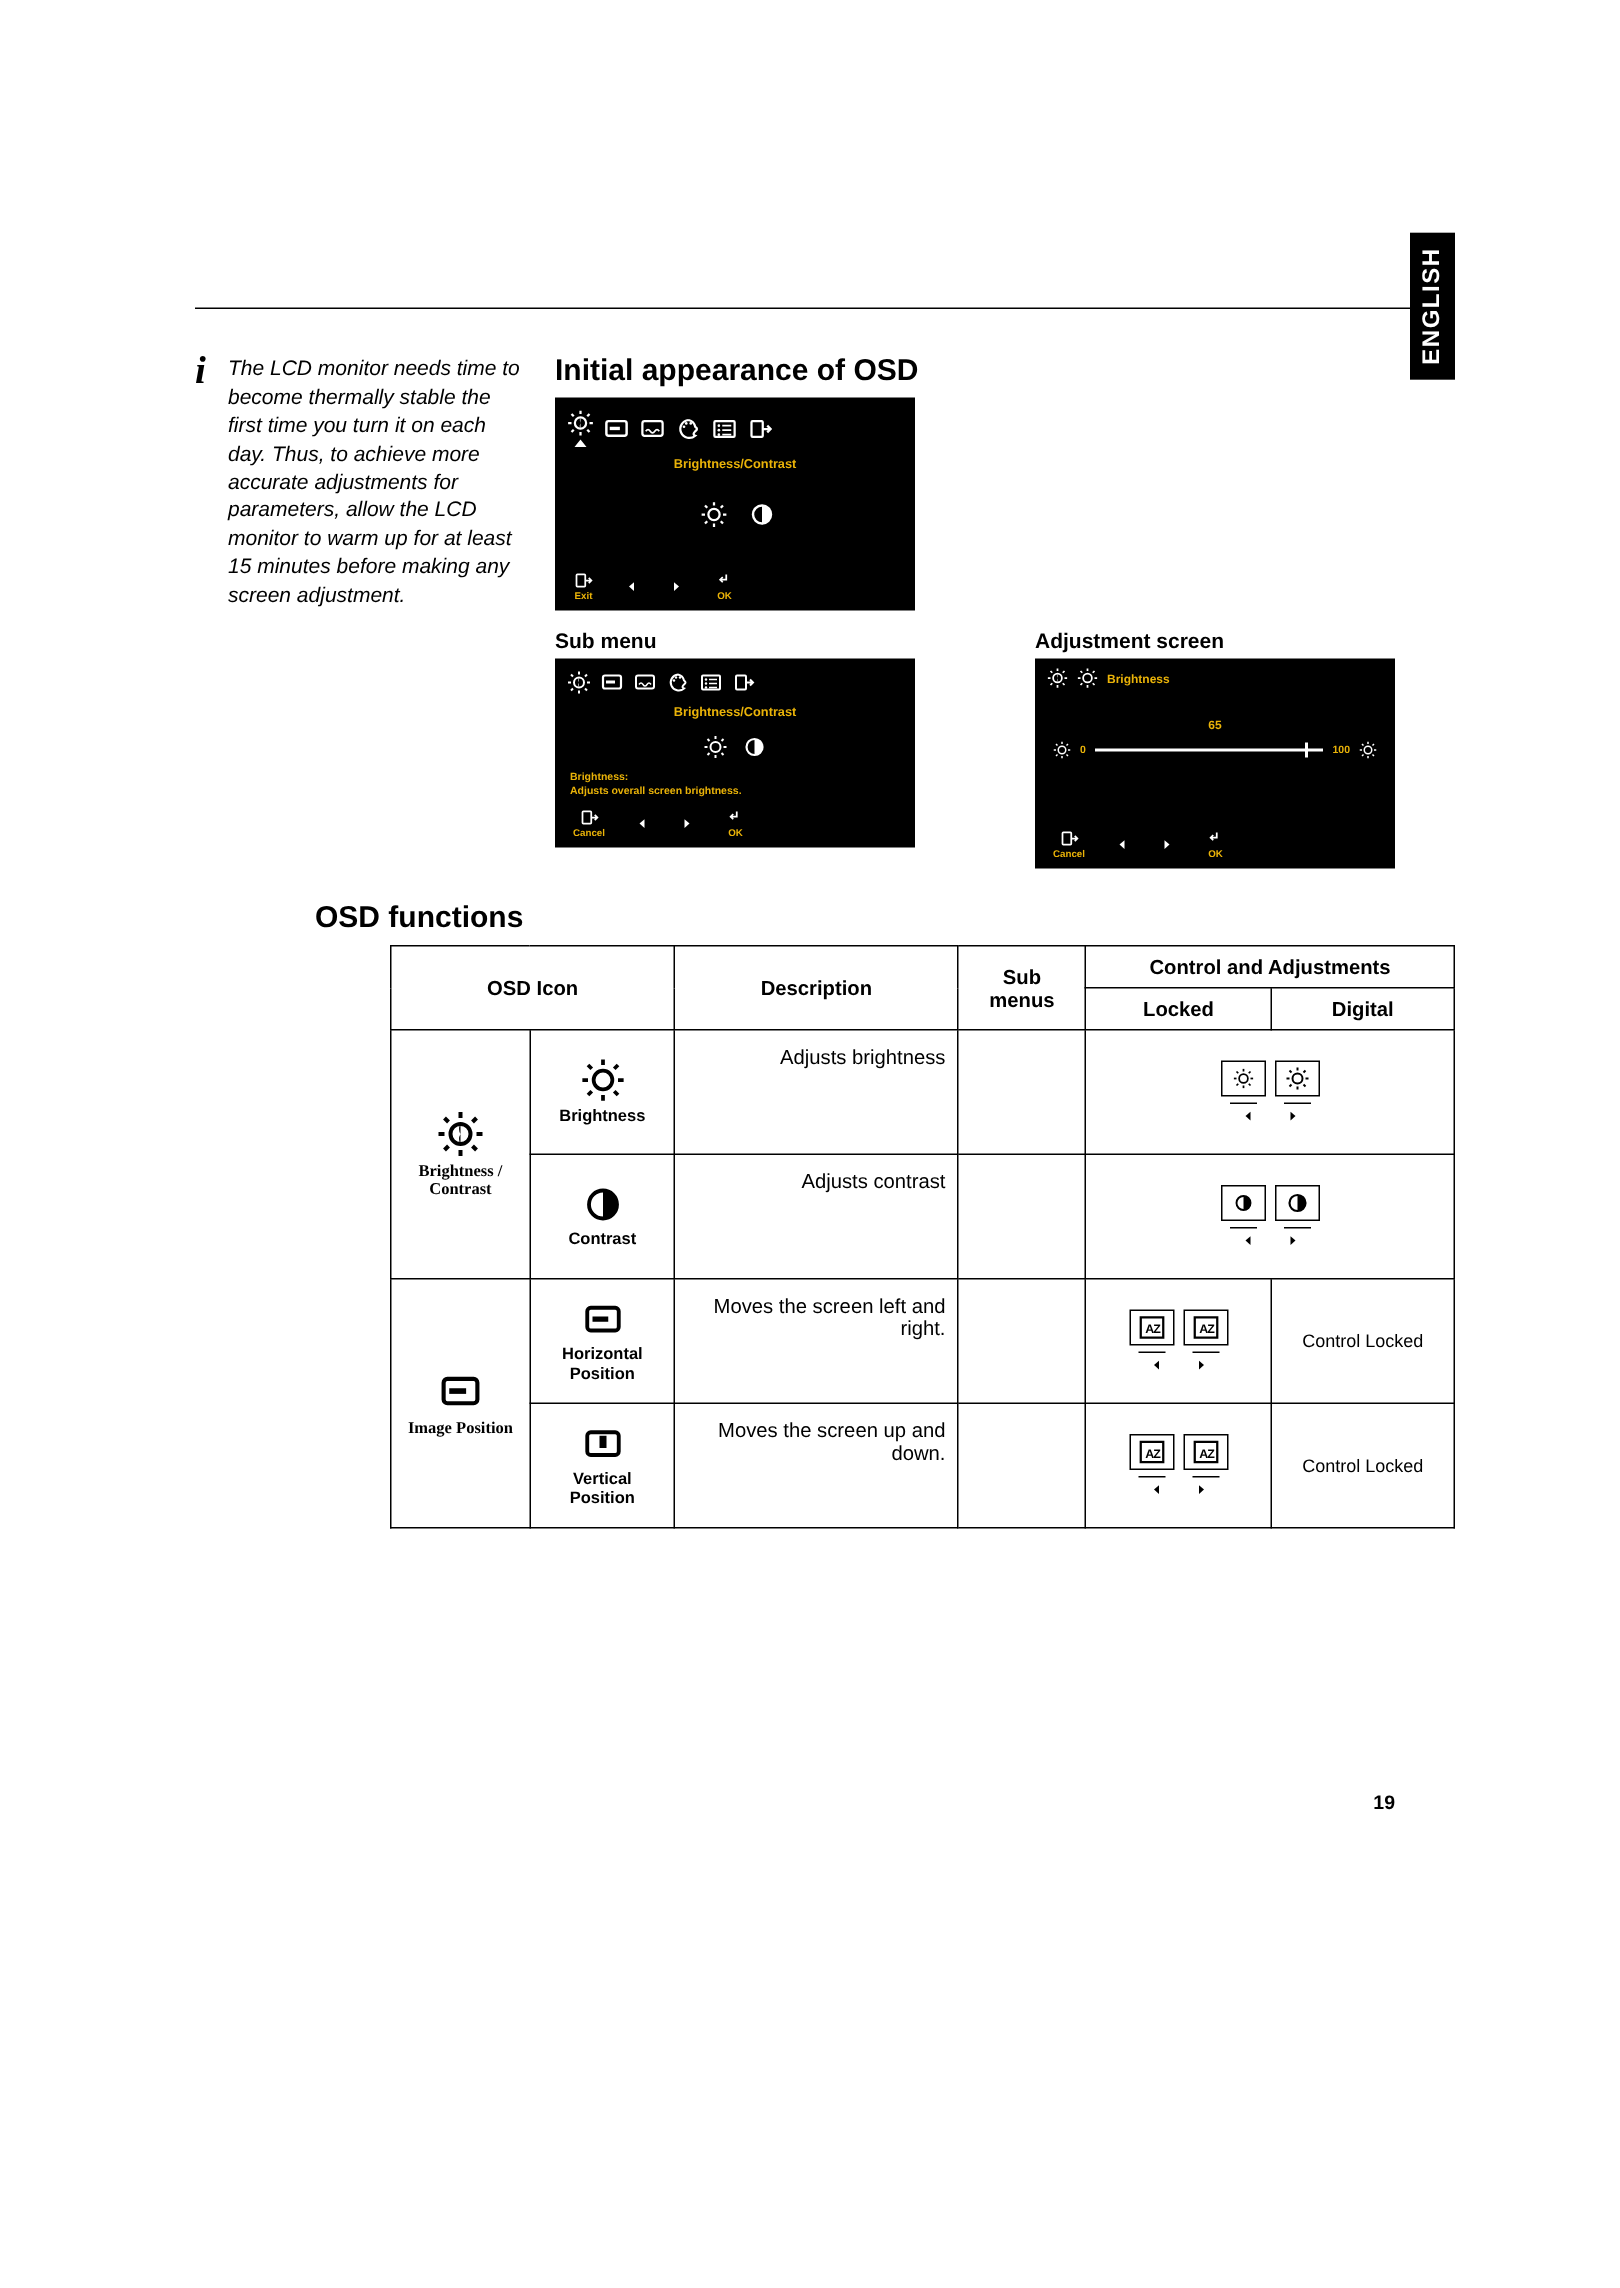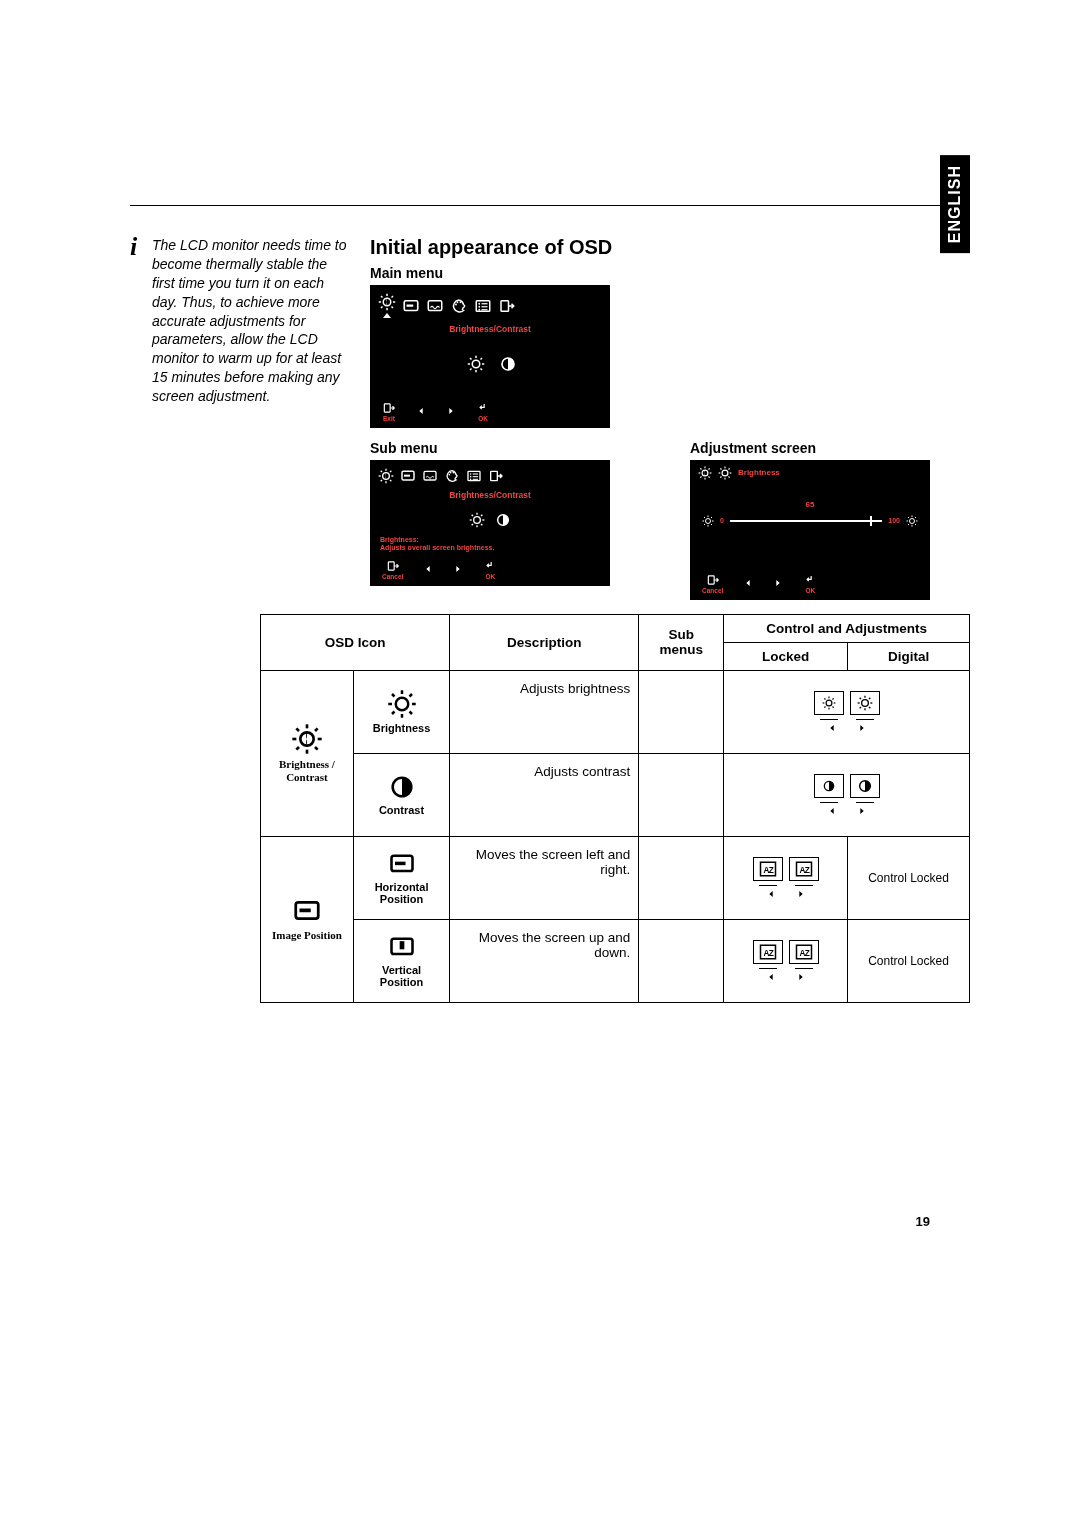--- a/index.html
+++ b/index.html
@@ -89,21 +89,21 @@
 
   
   .panel-row {
     display: flex;
     gap: 40px;
     margin-bottom: 14px;
   }
   .panel-col { flex: 1; }
   .osd {
     background: #000;
-    color: #ef4444;
+    color: #eab308;
     width: 240px;
     padding: 6px;
     box-sizing: border-box;
     font-family: Arial, sans-serif;
   }
   .osd .tab-strip {
     display: flex;
     gap: 6px;
     padding: 2px 2px 4px 2px;
     font-size: 14px;
@@ -285,21 +285,21 @@
     display: flex;
     gap: 20px;
     font-size: 12px;
     margin-top: 6px;
   }
   .ctrl-locked {
     font-size: 12px;
   }
   .pagenum {
     position: absolute;
-    bottom: 296px;
+    bottom: 316px;
     right: 150px;
     font-size: 13px;
     font-weight: bold;
   }
   svg.ic { vertical-align: middle; }
 </style>
 </head>
 <body>
 
 <svg width="0" height="0" style="position:absolute">
@@ -405,21 +405,20 @@
 
 
   <div class="body-row">
     <div class="info-col">
       <div class="i-glyph">i</div>
       <div>The LCD monitor needs time to become thermally stable the first time you turn it on each day. Thus, to achieve more accurate adjustments for parameters, allow the LCD monitor to warm up for  at least 15 minutes before making any screen adjustment.</div>
     </div>
     <div class="main-col">
 
       <h2 class="sub">Initial appearance of OSD</h2>
-      <div class="label-small">Main menu</div>
 
       <div class="osd">
         <div class="tab-strip">
           <div class="tab first" style="flex-direction:column">
             <svg class="ic" width="18" height="18" viewBox="0 0 24 24" color="#fff">
                 <use href="#ic-bc"></use>
               </svg>
             <div class="caret-up"></div>
           </div>
           <div class="tab">
@@ -610,20 +609,21 @@
                   </svg>
                 <div class="nav-label">OK</div>
               </div>
             </div>
           </div>
         </div>
       </div>
     </div>
   </div>
 
+  <h2 class="functions">OSD functions</h2>
 
   <table class="functions">
     <tbody>
         <tr>
       <th colspan="2" rowspan="2">OSD Icon</th>
       <th rowspan="2">Description</th>
       <th rowspan="2">Sub menus</th>
       <th colspan="2">Control and Adjustments</th>
     </tr>
     <tr>

